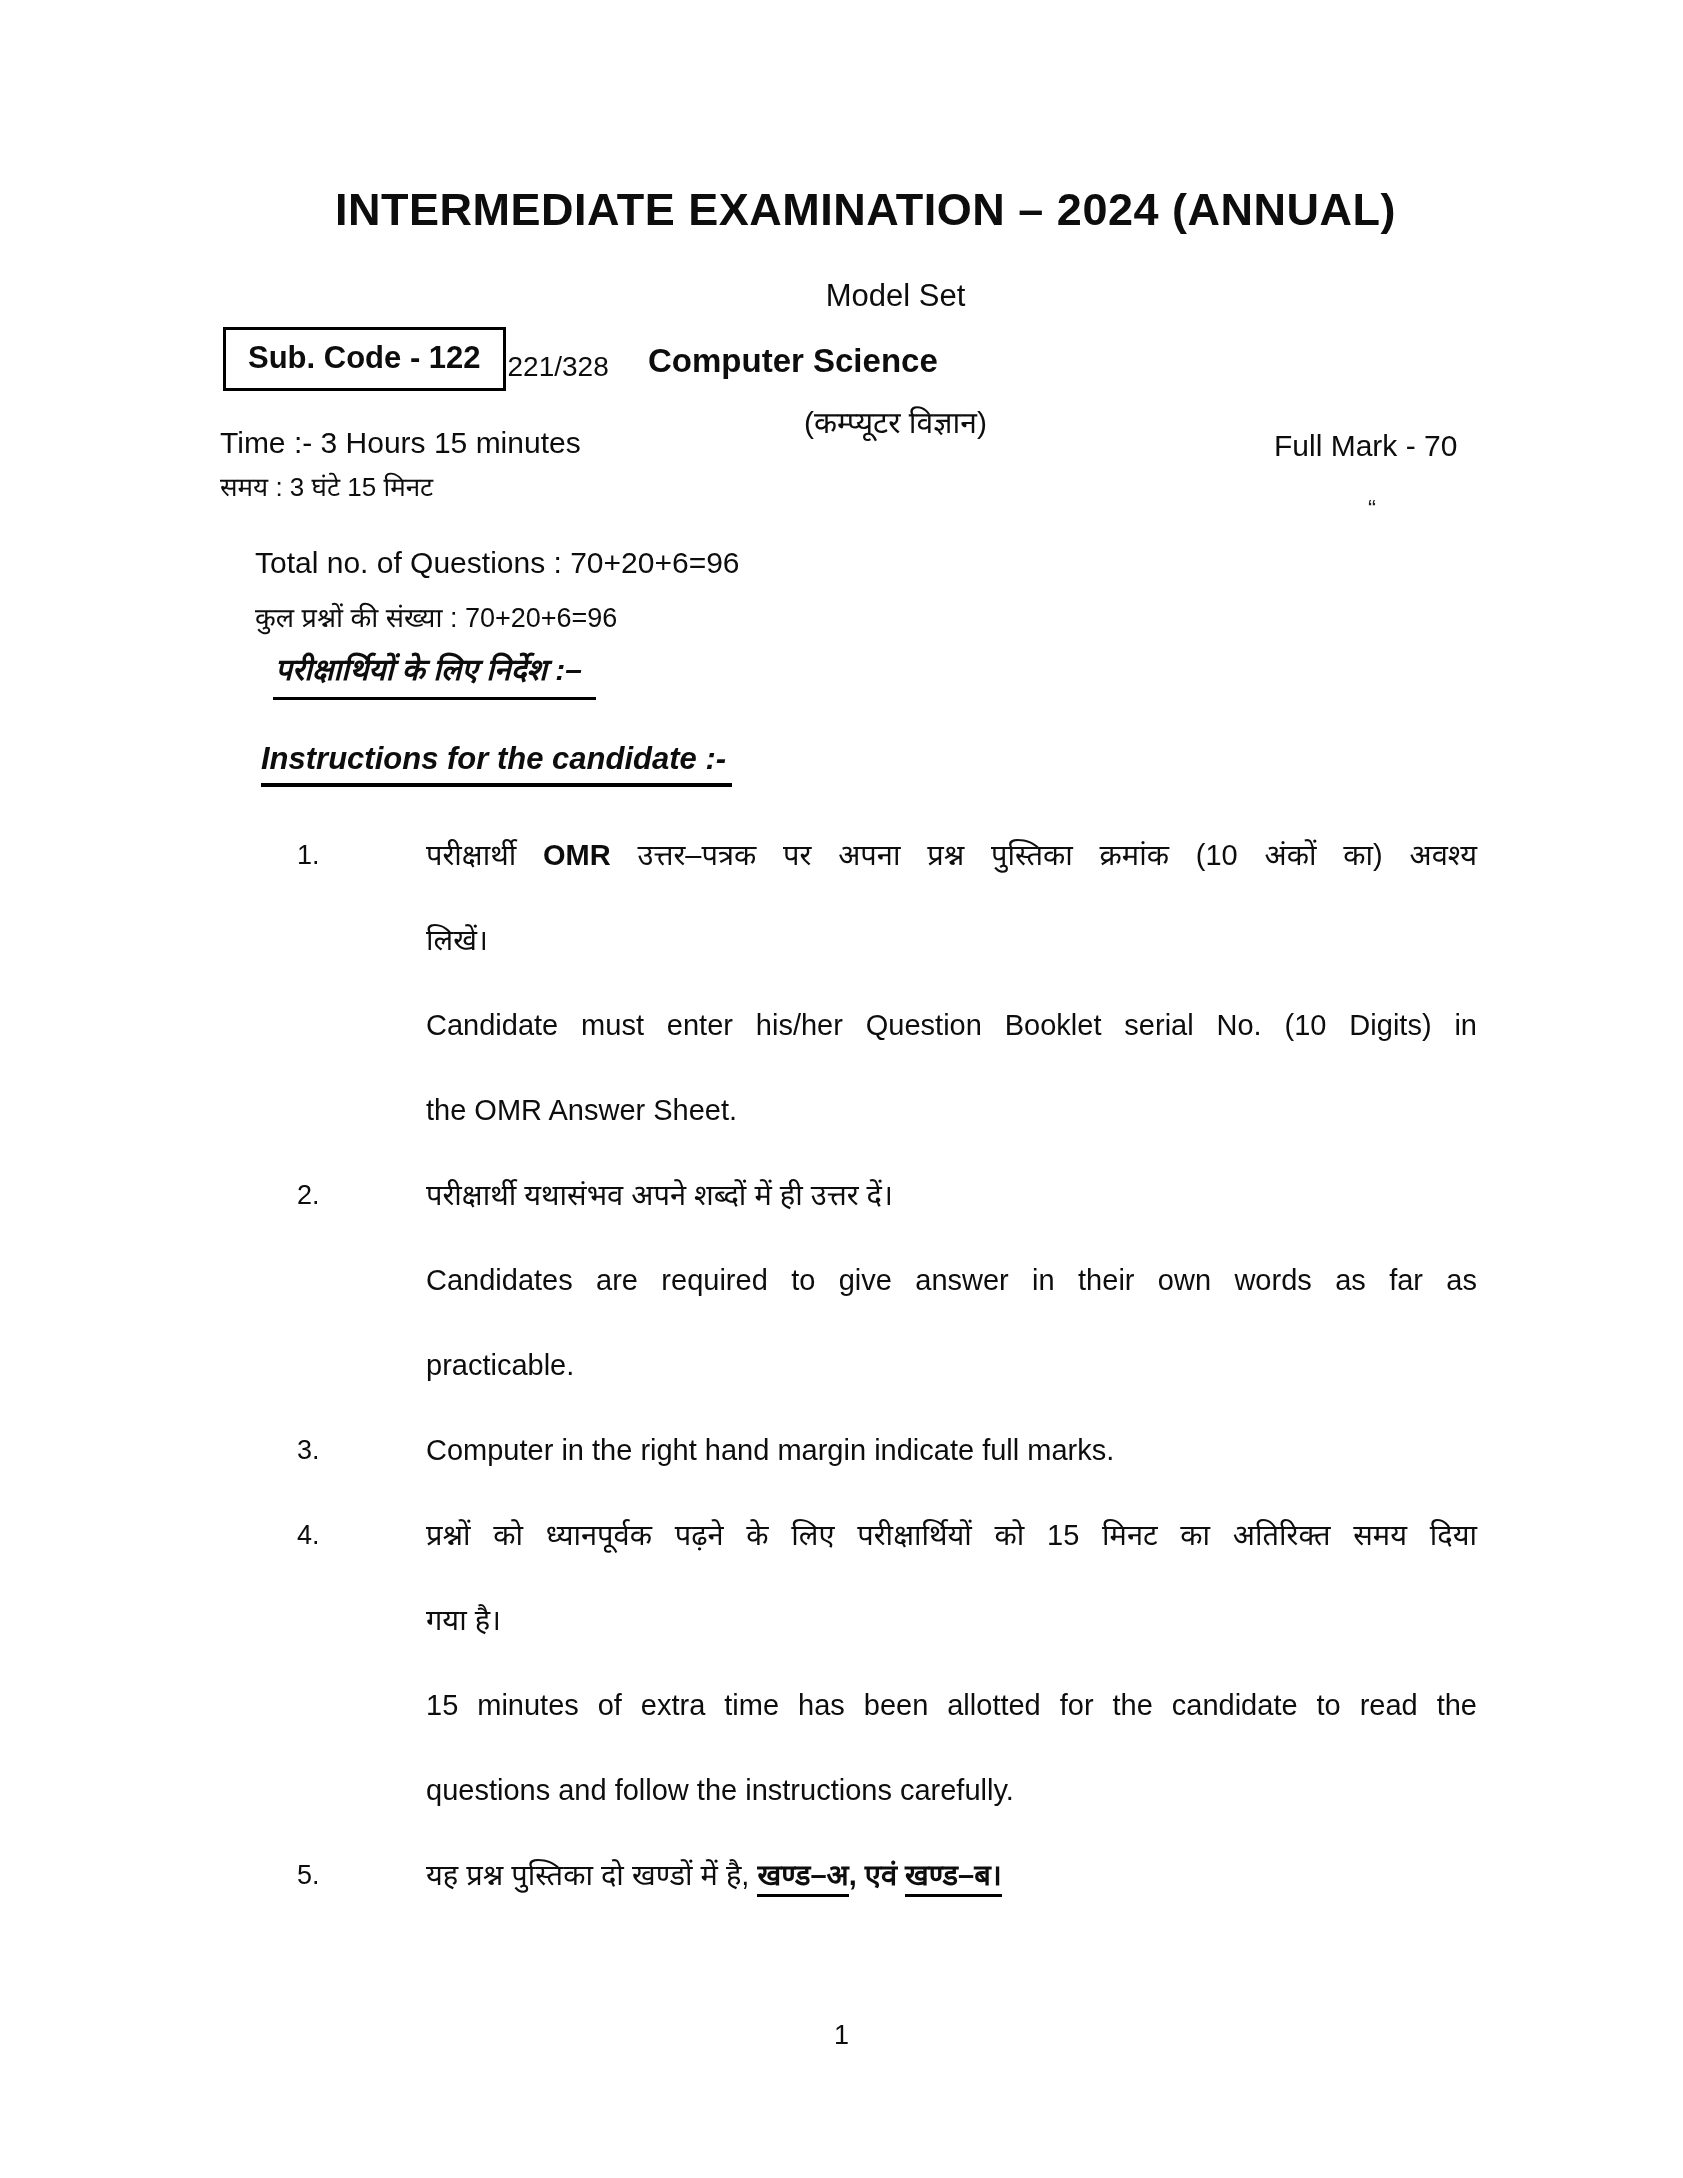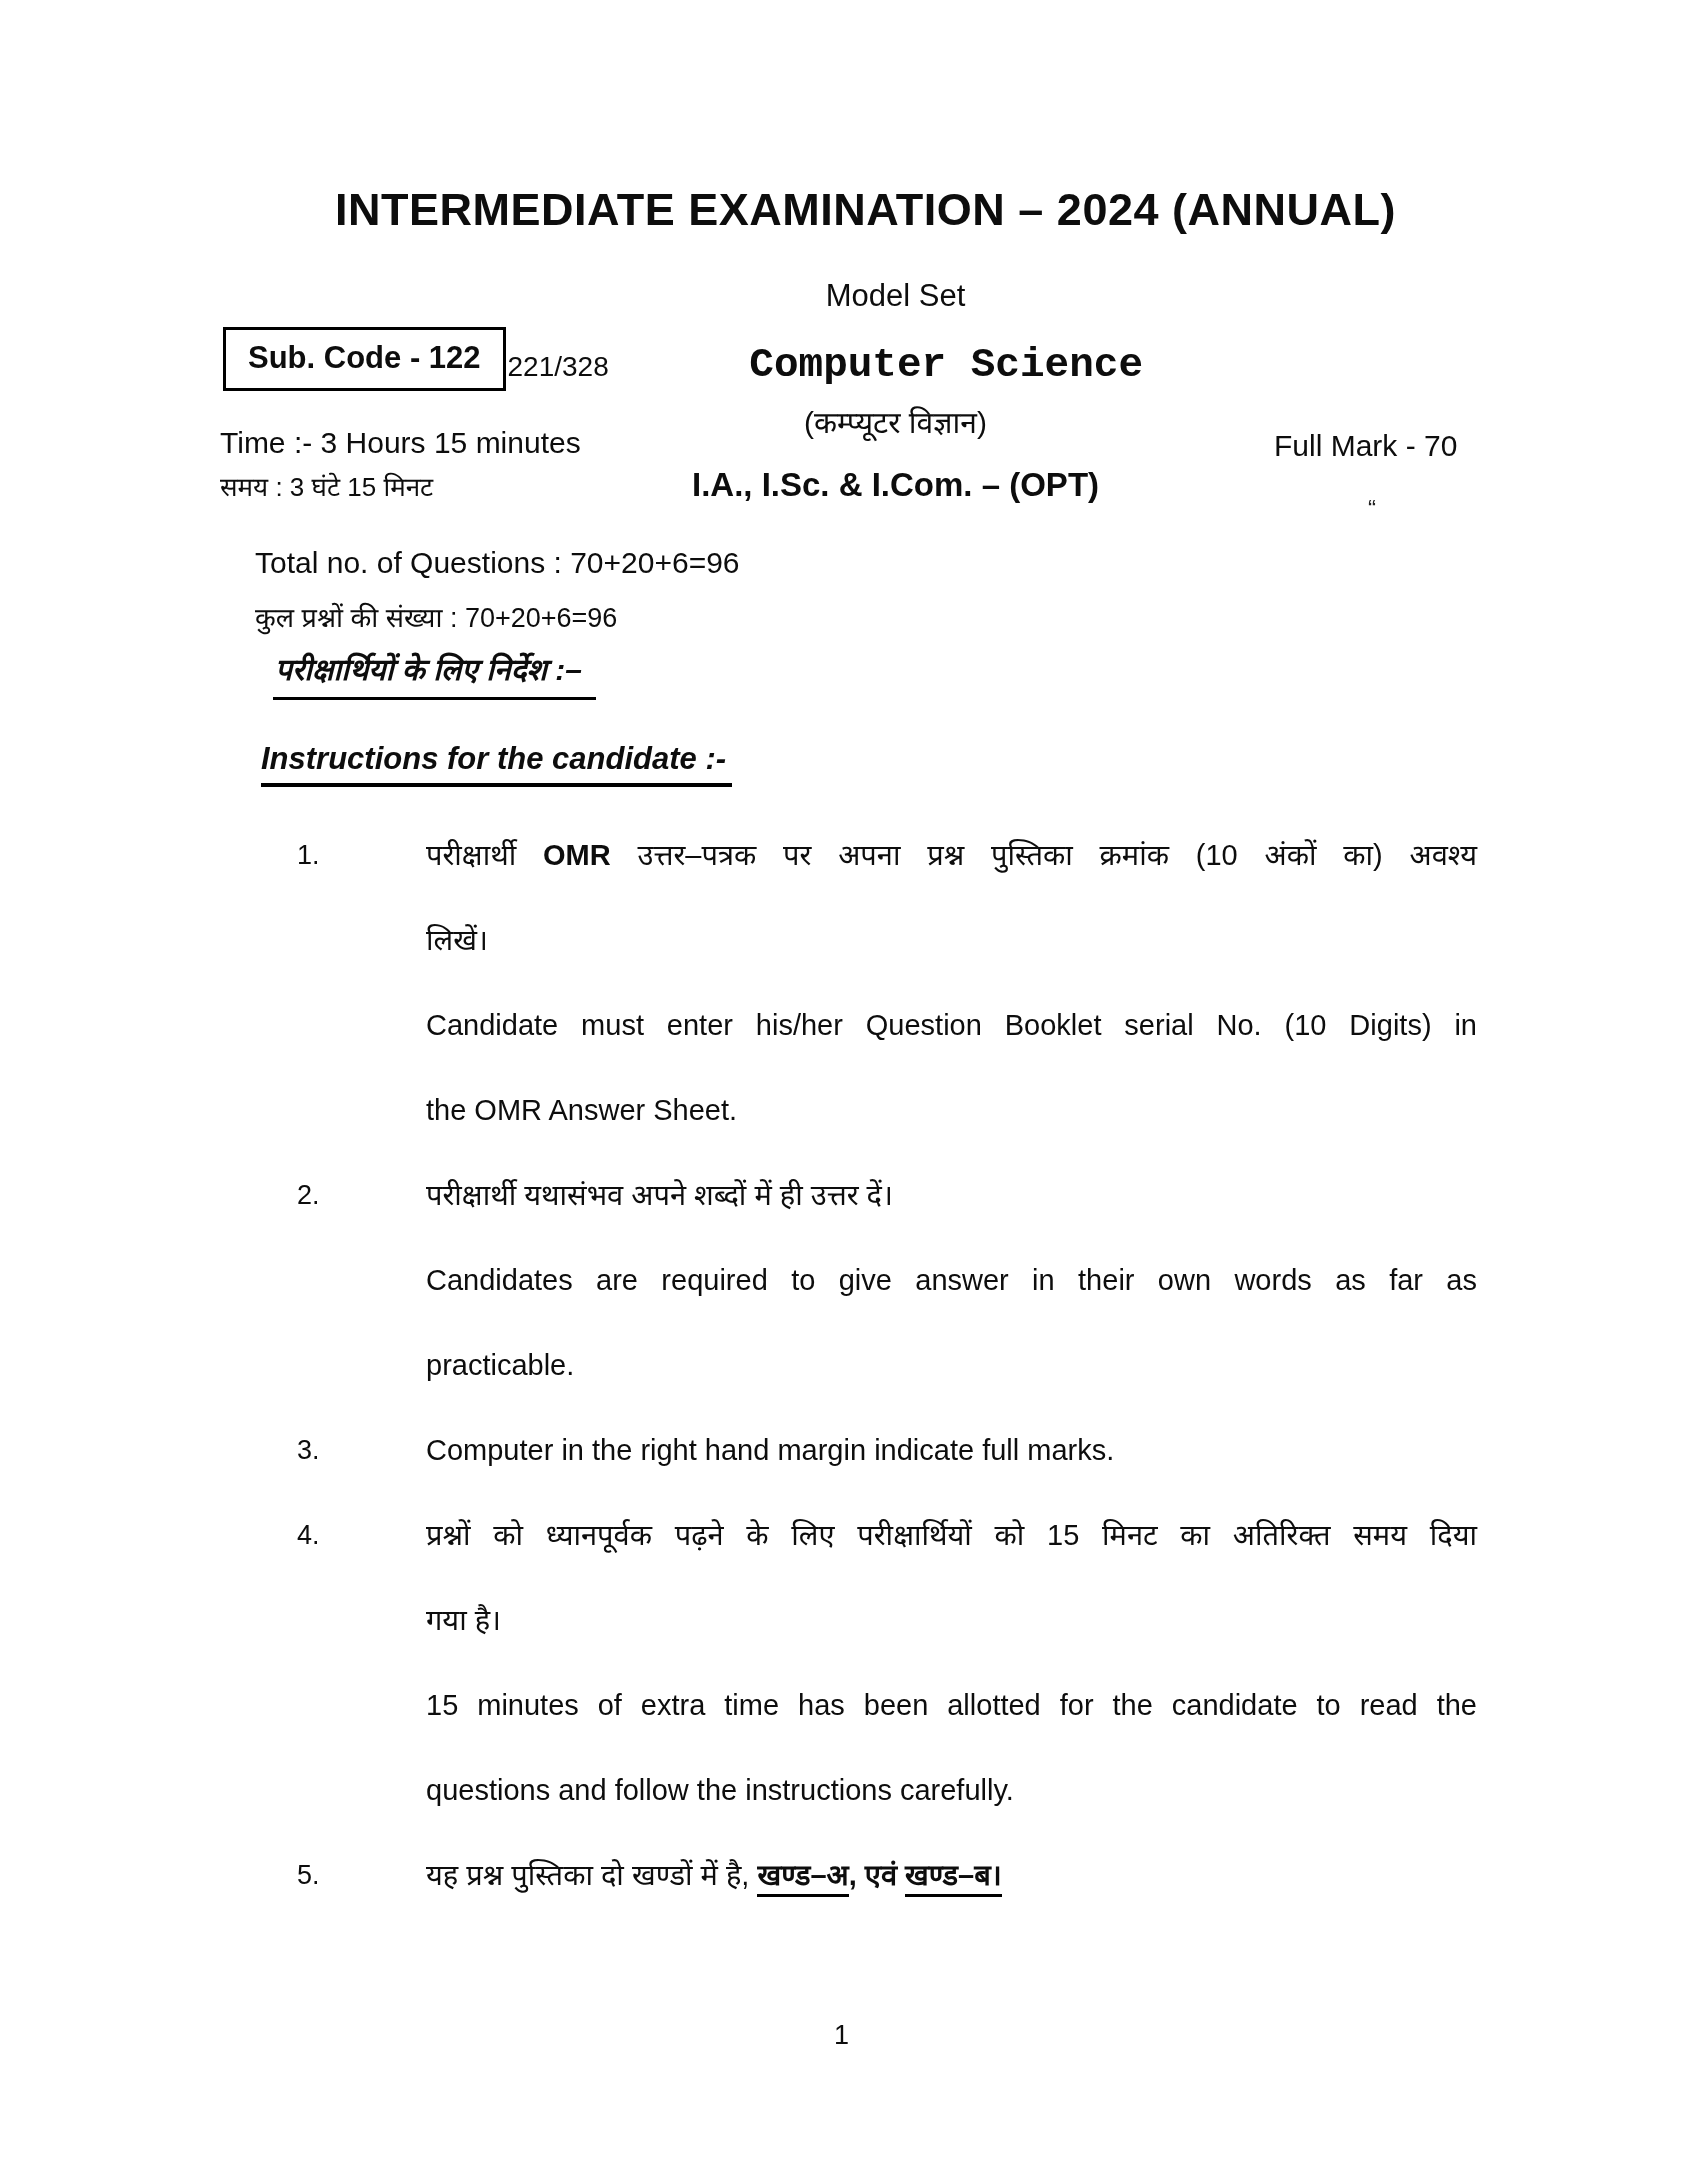--- a/index.html
+++ b/index.html
@@ -25,22 +25,22 @@
     letter-spacing: 0.5px;
     white-space: nowrap;
   }
   .model-set {
     left: 648px; top: 278px; width: 495px;
     text-align: center;
     font-size: 31px; font-weight: normal;
   }
   .subject {
     left: 648px; top: 342px; width: 495px;
-    text-align: right;
-    font-size: 41px; font-weight: bold; font-family: Liberation Mono, monospace;
+    text-align: left;
+    font-size: 33px; font-weight: bold;
   }
   .subject-hi {
     left: 648px; top: 401px; width: 495px;
     text-align: center;
     font-size: 30px;
   }
   .stream {
     left: 648px; top: 466px; width: 495px;
     text-align: center;
     font-size: 33px; font-weight: bold;
@@ -141,21 +141,20 @@
     </div>
     <span class="code-suffix">221/328</span>
   </div>
 
   <div class="abs subject">Computer Science</div>
   <div class="abs subject-hi">(कम्प्यूटर विज्ञान)</div>
 
   <div class="abs time-en">Time :- 3 Hours 15 minutes</div>
   <div class="abs time-hi">समय : 3 घंटे 15 मिनट</div>
 
-  <div class="abs stream">I.A., I.Sc. &amp; I.Com. – (OPT)</div>
 
   <div class="abs full-mark">Full Mark - 70</div>
   <div class="abs stray-mark">“</div>
 
   <div class="abs total-en">Total no. of Questions : 70+20+6=96</div>
   <div class="abs total-hi">कुल प्रश्नों की संख्या : 70+20+6=96</div>
 
   <div class="abs head-hi">परीक्षार्थियों के लिए निर्देश :–</div>
   <div class="abs head-en">Instructions for the candidate :-</div>
 

